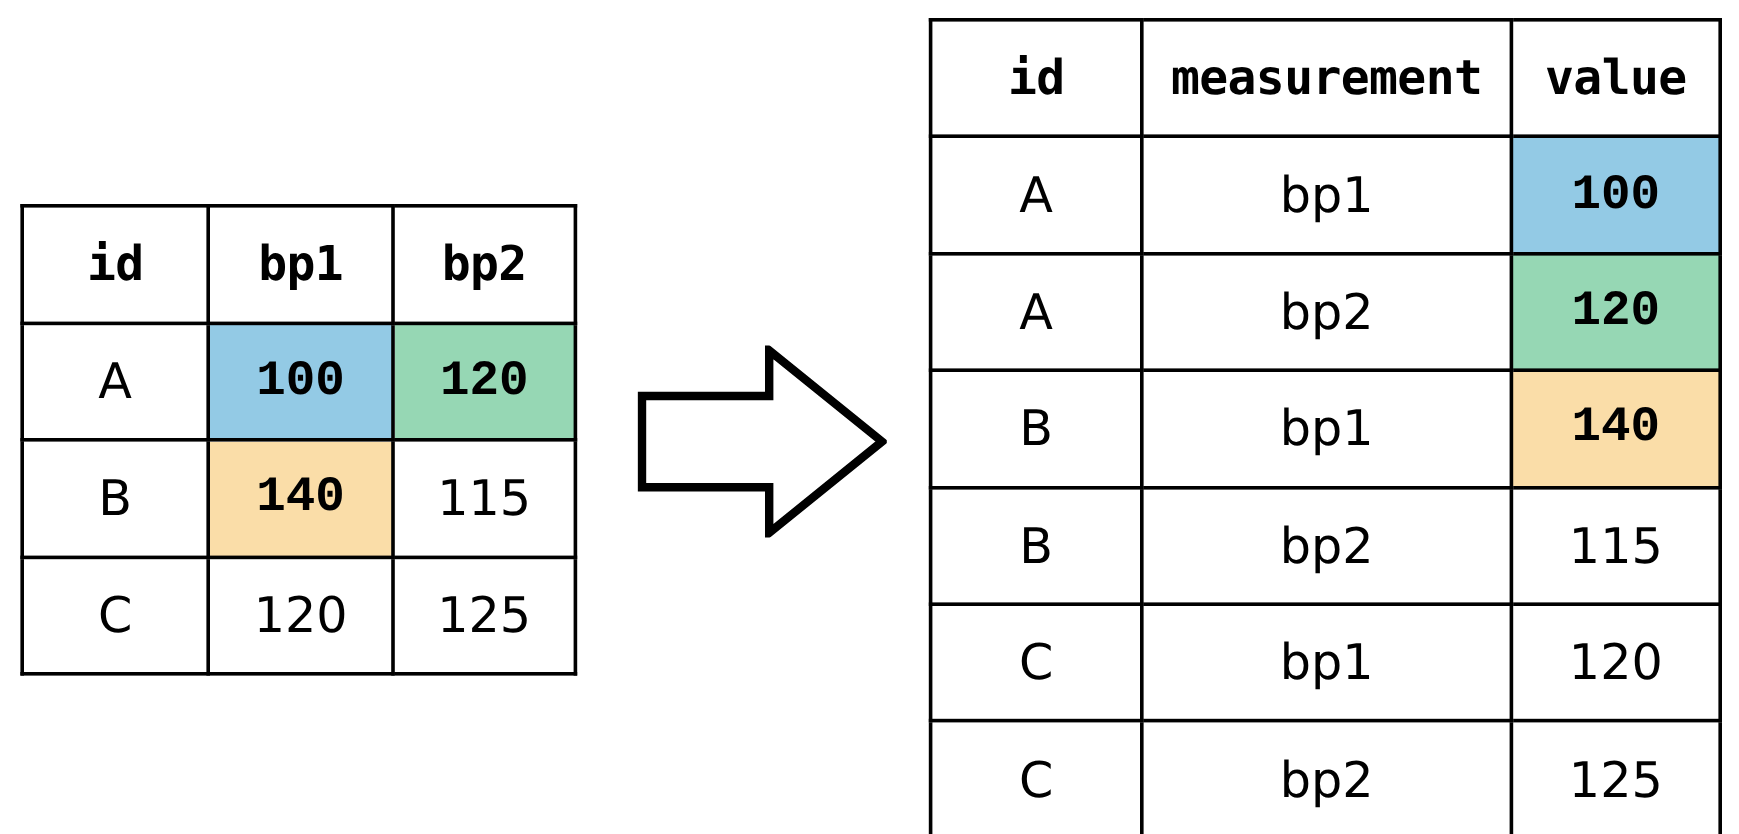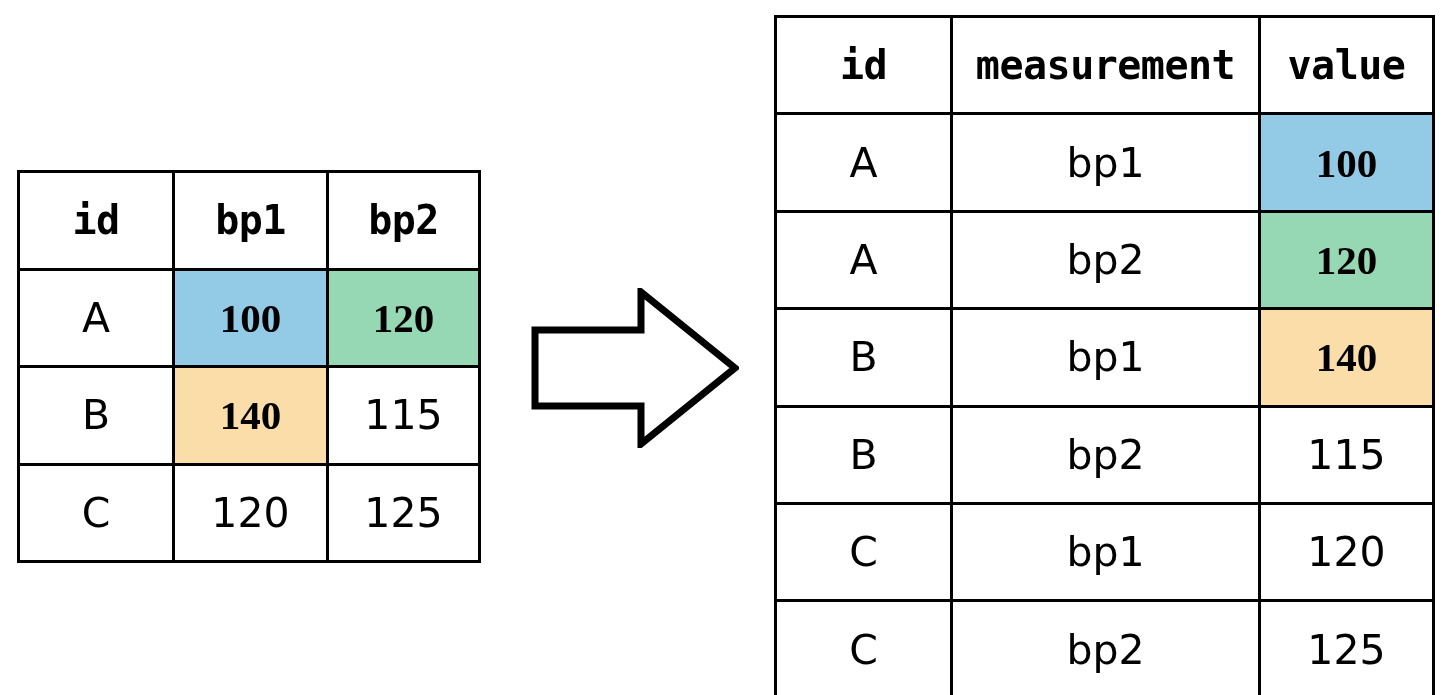--- a/index.html
+++ b/index.html
@@ -39,21 +39,21 @@
   .data-table td.hdr {
     font-family: "DejaVu Sans Mono", "Liberation Mono", monospace;
     font-weight: bold;
     letter-spacing: -0.5px;
   }
   .data-table td.cell {
     font-family: "DejaVu Sans", "Liberation Sans", sans-serif;
     font-weight: normal;
   }
   .data-table td.cell.hl {
-    font-family: Liberation Serif, serif;
+    font-family: Liberation Mono, monospace;
     font-weight: bold;
   }
 
   
   #table-wide {
     left: 17px;
     top: 170px;
     width: 461px;
     height: 378px;
   }

